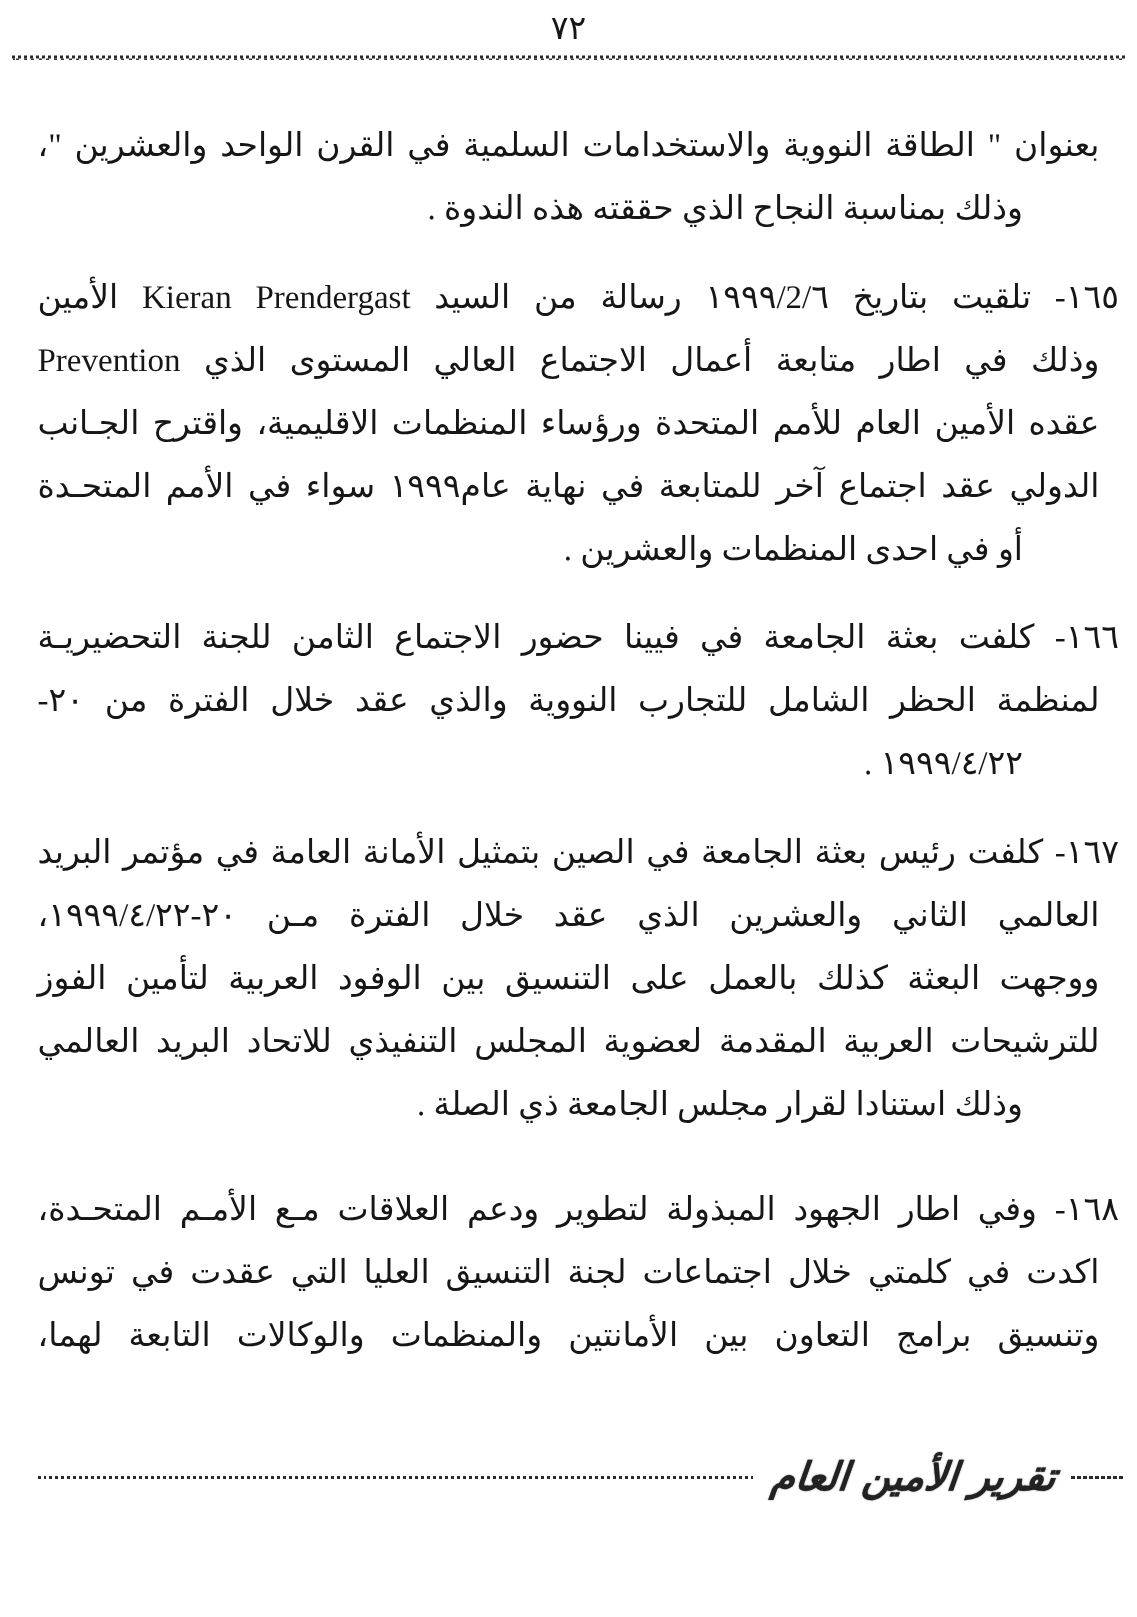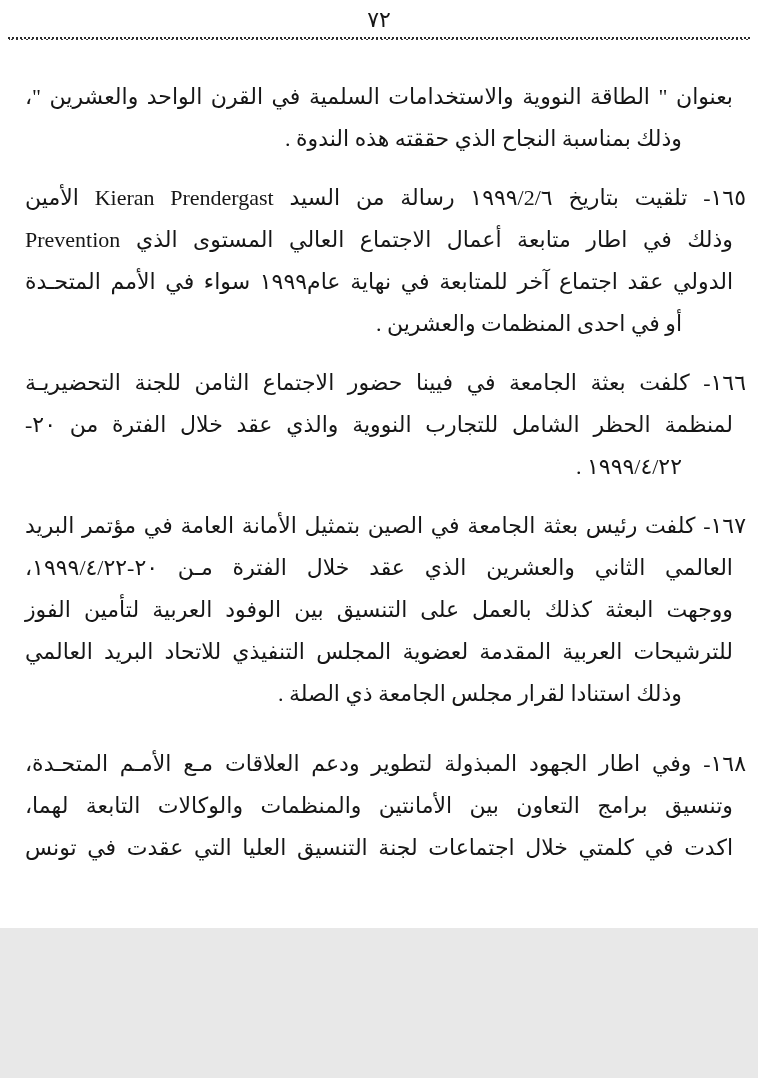--- a/index.html
+++ b/index.html
@@ -1,18 +1,18 @@
 <!DOCTYPE html>
 <html lang="ar"><head>
 <meta charset="utf-8">
 <style>
   html,body{margin:0;padding:0;background:#e8e8e8;}
   .page{
     position:relative;
-    width:758px;height:928px;
+    width:758px;height:1078px;
     background:#ffffff;
     overflow:hidden;
     font-family:"Liberation Serif","DejaVu Sans",serif;
     color:#161616;
   }
   .page-number{
     text-align:center;
     font-size:22px;
     padding-top:7px;
     font-family:"DejaVu Sans",sans-serif;
@@ -88,39 +88,40 @@
   <div class="rule-top"></div>
 
   <div class="body-text">
       <div class="para">
         <div class="ln">بعنوان " الطاقة النووية والاستخدامات السلمية في القرن الواحد والعشرين "،</div>
         <div class="ln last">وذلك بمناسبة النجاح الذي حققته هذه الندوة .</div>
       </div>
       <div class="para numbered">
         <div class="ln">١٦٥- تلقيت بتاريخ ١٩٩٩/2/٦ رسالة من السيد Kieran Prendergast الأمين</div>
         <div class="ln">وذلك في اطار متابعة أعمال الاجتماع العالي المستوى الذي Prevention</div>
+        <div class="ln">عقده الأمين العام للأمم المتحدة ورؤساء المنظمات الاقليمية، واقترح الجـانب</div>
         <div class="ln">الدولي عقد اجتماع آخر للمتابعة في نهاية عام١٩٩٩ سواء في الأمم المتحـدة</div>
         <div class="ln last">أو في احدى المنظمات والعشرين .</div>
       </div>
       <div class="para numbered">
         <div class="ln">١٦٦- كلفت بعثة الجامعة في فيينا حضور الاجتماع الثامن للجنة التحضيريـة</div>
         <div class="ln">لمنظمة الحظر الشامل للتجارب النووية والذي عقد خلال الفترة من ٢٠-</div>
         <div class="ln last">١٩٩٩/٤/٢٢ .</div>
       </div>
       <div class="para numbered">
         <div class="ln">١٦٧- كلفت رئيس بعثة الجامعة في الصين بتمثيل الأمانة العامة في مؤتمر البريد</div>
         <div class="ln">العالمي الثاني والعشرين الذي عقد خلال الفترة مـن ٢٠-١٩٩٩/٤/٢٢،</div>
         <div class="ln">ووجهت البعثة كذلك بالعمل على التنسيق بين الوفود العربية لتأمين الفوز</div>
         <div class="ln">للترشيحات العربية المقدمة لعضوية المجلس التنفيذي للاتحاد البريد العالمي</div>
         <div class="ln last">وذلك استنادا لقرار مجلس الجامعة ذي الصلة .</div>
       </div>
       <div class="para numbered">
         <div class="ln">١٦٨- وفي اطار الجهود المبذولة لتطوير ودعم العلاقات مـع الأمـم المتحـدة،</div>
+        <div class="ln">اكدت في كلمتي خلال اجتماعات لجنة التنسيق العليا التي عقدت في تونس</div>
         <div class="ln">وتنسيق برامج التعاون بين الأمانتين والمنظمات والوكالات التابعة لهما،</div>
-        <div class="ln">اكدت في كلمتي خلال اجتماعات لجنة التنسيق العليا التي عقدت في تونس</div>
       </div>
     </div>
 
   <div class="footer">
     <div class="f-rule"></div>
     <div class="f-sig">تقرير الأمين العام</div>
     <div class="f-dash"></div>
   </div>
 
 </div>

